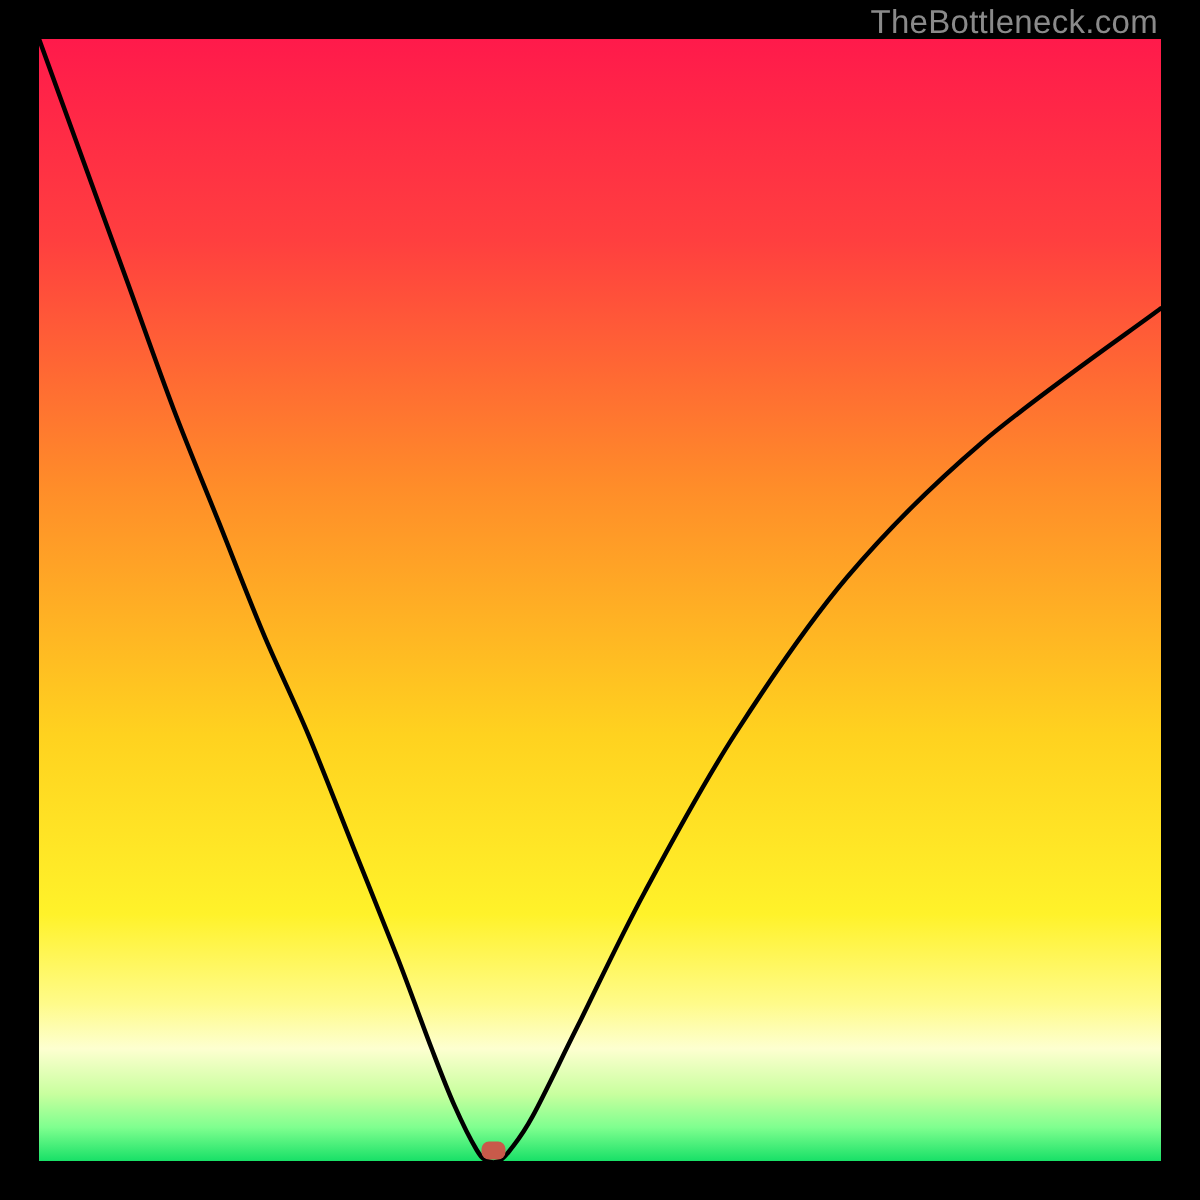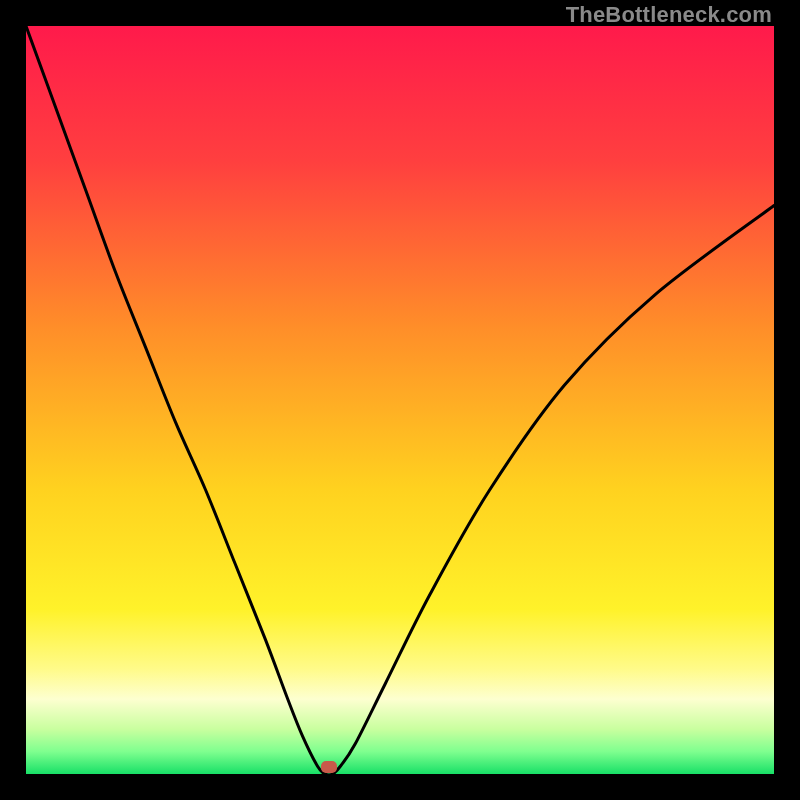--- a/index.html
+++ b/index.html
@@ -47,21 +47,21 @@
     height: 12px;
     border-radius: 5px;
     transform: translate(-50%, -50%);
   }
   .watermark {
     position: absolute;
     top: 2px;
     right: 28px;
     font-family: Arial, Helvetica, sans-serif;
     font-size: 22px;
-    font-weight: 700;
+    font-weight: 400;
     color: #8a8a8a;
     letter-spacing: 0.2px;
   }
 </style>
 </head>
 <body>
 
 <div class="frame">
 
   <div class="plot">

